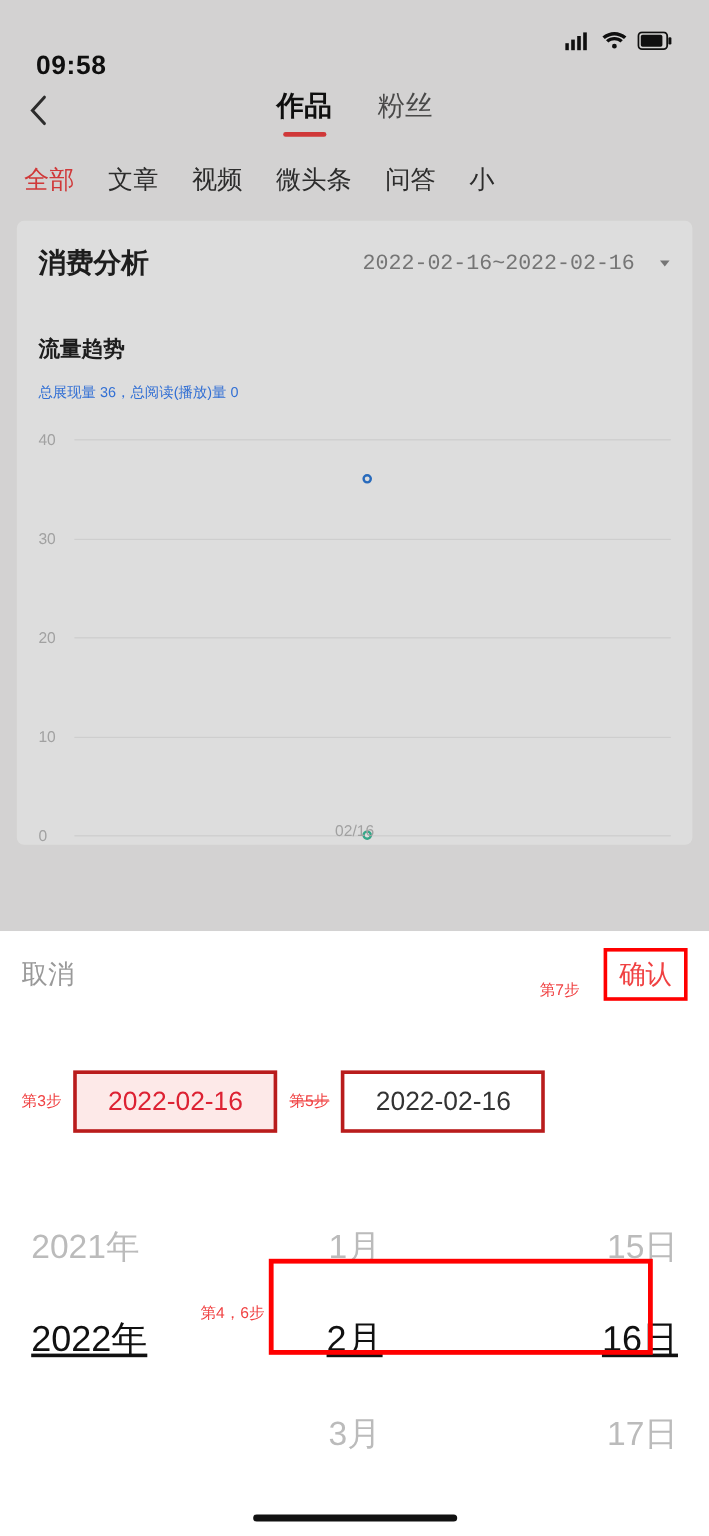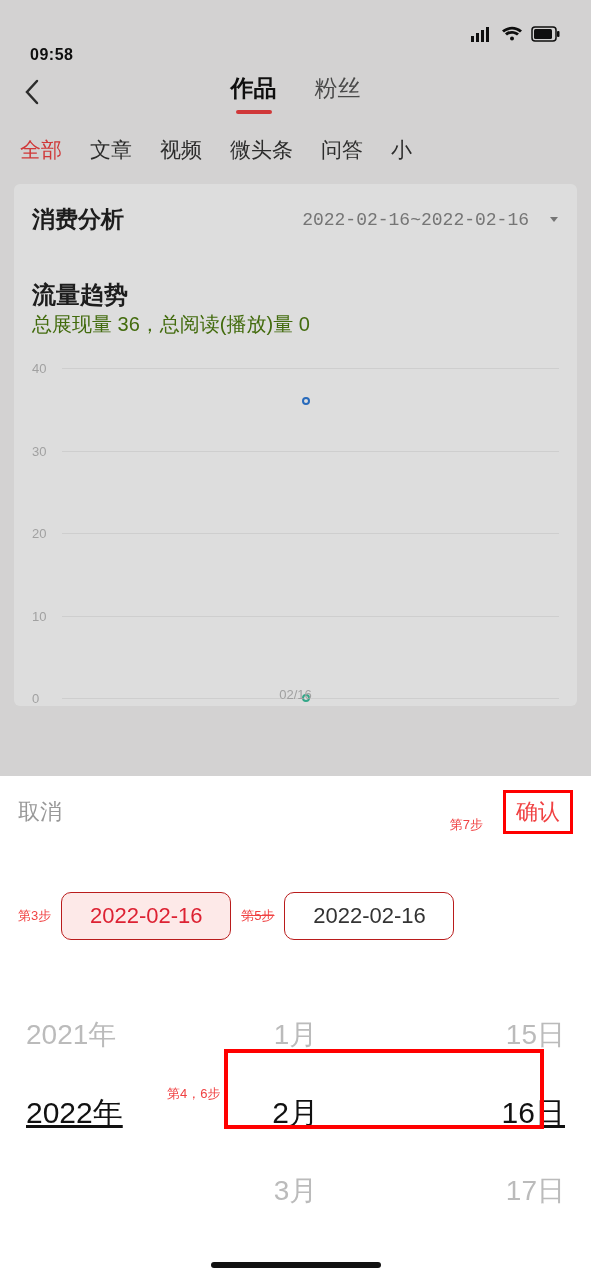--- a/index.html
+++ b/index.html
@@ -1,52 +1,52 @@
 <!DOCTYPE html>
 <html><head>
   <meta charset="utf-8">
   <style>
     * { margin:0; padding:0; box-sizing:border-box; -webkit-font-smoothing:antialiased; }
     body { width:591px; height:1280px; font-family:-apple-system,"PingFang SC","Helvetica Neue",sans-serif; background:#fff; position:relative; overflow:hidden; }
     .dimmed { position:absolute; inset:0; height:776px; background:#f5f4f3; filter:brightness(.92); }
     .overlay-scrim { position:absolute; left:0; top:0; width:591px; height:776px; background:rgba(0,0,0,.06); }
     .status-bar { display:flex; justify-content:space-between; align-items:center; padding:14px 30px 6px; height:60px; }
-    .status-time { font-size:16px; font-weight:700; letter-spacing:.5px; color:#111;margin-top:41px; }
+    .status-time { font-size:22px; font-weight:700; letter-spacing:.5px; color:#111;margin-top:41px; }
     .status-icons { display:flex; gap:8px; align-items:center; }
     .nav { display:flex; align-items:center; height:64px; padding:0 8px; }
     .back { width:48px; display:flex; justify-content:center; font-size:28px; color:#333; }
     .nav-tabs { flex:1; display:flex; justify-content:center; gap:38px; align-items:center; }
     .nav-tab { font-size:23px; color:#555; padding-bottom:8px; }
     .nav-tab.active { color:#111; font-weight:600; position:relative; }
     .nav-tab.active::after { content:""; position:absolute; left:50%; transform:translateX(-50%); bottom:-2px; width:36px; height:4px; background:#f04142; border-radius:3px; }
     .cat-tabs { display:flex; gap:28px; padding:12px 20px 14px; font-size:21px; color:#333; align-items:center; }
     .cat-tabs .ct.active { color:#f04142; }
     .card { margin:6px 14px 0; background:#fff; border-radius:6px; padding:20px 18px 8px; }
     .card-hd { display:flex; justify-content:space-between; align-items:center;font-family:Liberation Mono, monospace; }
     .card-title { font-size:23px; font-weight:600; color:#222; }
     .date-range { font-size:18px; color:#888; display:flex; align-items:center; gap:20px; }
-    .subhd { margin-top:44px; font-size:24px; font-weight:600; color:#222; }
-    .subtxt { font-size:20px; color:#4d7c0f; }
+    .subhd { margin-top:44px; font-size:18px; font-weight:600; color:#222; }
+    .subtxt { margin-top:16px; font-size:12px; color:#3b82f6; }
     .chart { position:relative; margin-top:30px; height:330px;text-align:right; }
     .ylab { position:absolute; left:0; font-size:13px; color:#bbb; transform:translateY(-50%); }
     .grid { position:absolute; left:30px; right:0; border-top:1px solid #eee; }
     .xlab { position:absolute; left:50%; transform:translateX(-50%); bottom:-4px; font-size:13px; color:#bbb; }
     .pt { position:absolute; width:8px; height:8px; border-radius:50%; transform:translate(-50%,-50%); }
     .pt.blue { border:2px solid #2f7bd9; background:#fff; }
     .pt.green { border:2px solid #3cc29e; background:#fff; }
 
     
     .sheet { position:absolute; left:0; top:776px; width:591px; height:480px; background:#fff; }
     .sheet-hd { display:flex; justify-content:space-between; align-items:center; padding:14px 18px 10px; }
     .cancel { font-size:22px; color:#999; }
     .confirm-wrap { display:flex; align-items:flex-end; gap:20px; }
     .confirm { font-size:22px; color:#f04142; padding:4px 10px; border:3px solid #f00; }
     .step-tag { font-size:13px; color:#f04142; }
     .dates-row { display:flex; align-items:center; gap:10px; margin-top:48px; padding:0 18px; }
-    .date-box { font-size:22px; padding:10px 14px; border:1px solid #b91c1c; border-radius:10px; background:#fff; text-align:center; min-width:170px; }
+    .date-box { font-size:22px; padding:10px 14px; border:3px solid #b91c1c; border-radius:0; background:#fff; text-align:center; min-width:170px; }
     .date-box.start { background:#fde9e8; color:#d23; }
     .date-box.end { color:#333; }
     .wheels { display:flex; margin-top:56px; padding:0 26px; justify-content:space-between; }
     .wheel { width:33%; text-align:center; }
     .wheel.w1{text-align:left;} .wheel.w3{text-align:right;}
     .wheel .row { height:78px; line-height:78px; font-size:28px; color:#bbb; }
     .wheel .row.sel { color:#111; font-weight:500; font-size:30px;text-decoration:underline; }
     .md-box { position:absolute; border:4px solid #f00; pointer-events:none; }
     .step4 { left:224px; top:1049px; width:320px; height:80px; }
     .step4lbl { position:absolute; left:167px; top:1085px; font-size:13px; color:#f04142; }

